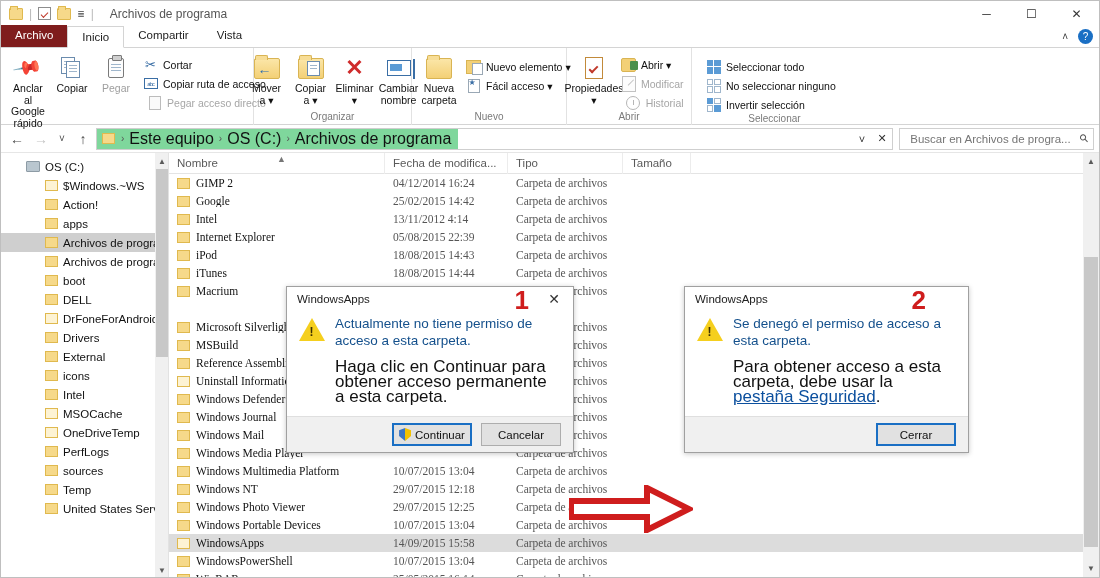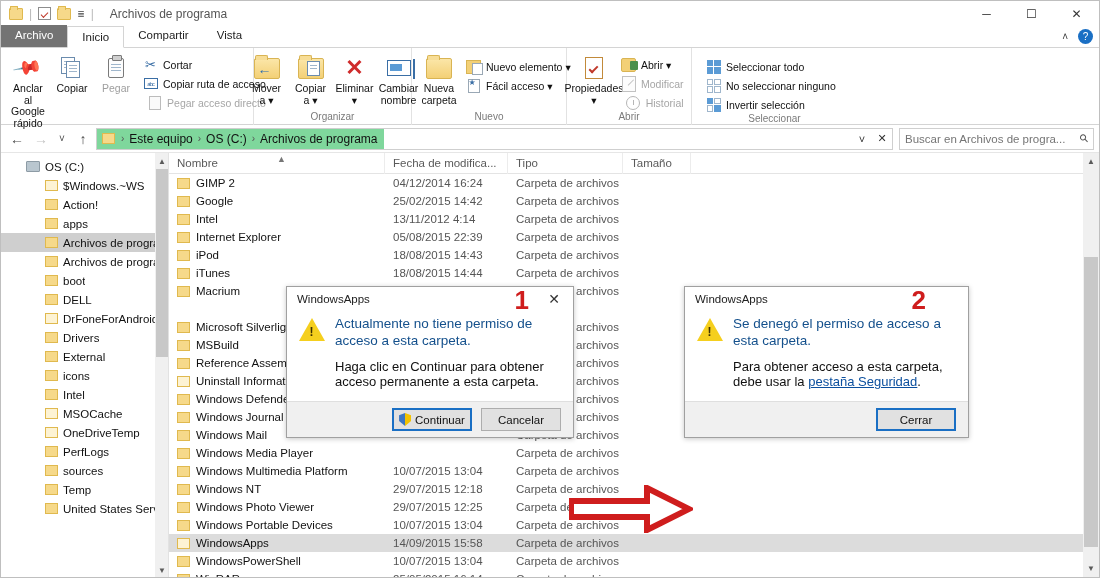--- a/index.html
+++ b/index.html
@@ -26,21 +26,21 @@
   .ico-prop { width:13px;height:13px;border:1px solid #8d8d8d;position:relative;}
   .ico-prop:after{content:"";position:absolute;left:2px;top:4px;width:6px;height:3px;border-left:1.6px solid #c0392b;border-bottom:1.6px solid #c0392b;transform:rotate(-45deg);}
   .qat .caret { font-size:9px; color:#444; }
   .title-text { margin-left:10px; color:#555; font-size:12px; }
   .winbtns { position:absolute; right:0; top:0; display:flex; height:25px; }
   .winbtn { width:45px; height:25px; display:flex; align-items:center; justify-content:center; color:#333; font-size:12px; }
 
   
   .tabbar { height:22px; display:flex; align-items:flex-end; background:#fff; position:relative; border-bottom:1px solid #d4d4d4;}
   .tab { padding:3px 14px 4px; font-size:11.5px; color:#222; height:22px; line-height:15px; }
-  .tab.file { background:#737373; color:#fff; font-weight:normal; }
+  .tab.file { background:#7f1d1d; color:#fff; font-weight:normal; }
   .tab.active { background:#fff; border:1px solid #d4d4d4; border-bottom:1px solid #fff; position:relative; top:1px; }
   .tab-right { position:absolute; right:6px; bottom:3px; display:flex; align-items:center; gap:10px; }
   .chev-up { font-size:10px; color:#333; }
   .help {
     width:15px;height:15px;border-radius:50%;background:#1a6fc4;color:#fff;font-size:10px;
     display:flex;align-items:center;justify-content:center;
   }
 
   
   .ribbon { height:77px; display:flex; background:#fff; border-bottom:1px solid #d4d4d4; position:relative; }
@@ -99,29 +99,29 @@
   
   .addrbar { height:27px; display:flex; align-items:center; padding:0 5px; gap:2px; background:#fff; }
   .navbtn { width:22px;height:22px;display:flex;align-items:center;justify-content:center;font-size:14px;color:#4a4a4a;}
   .navbtn.dim { color:#c5c5c5; }
   .navbtn.sm { width:16px; font-size:10px; }
   .addrbox {
     flex:1; height:22px; border:1px solid #cfcfcf; background:#fff; display:flex; align-items:center; position:relative; min-width:0;
   }
   .crumbs { display:flex; align-items:center; background:#7fd79c; height:20px; padding-right:4px; }
   .crumb-folder { width:13px;height:11px;background:#f6d98a;border:1px solid #e0b94e;margin:0 4px 0 5px;}
-  .crumb { font-size:12px; color:#111; padding:0 3px; }
+  .crumb { font-size:16px; color:#111; padding:0 3px; }
   .crumb-sep { color:#555; font-size:10px; padding:0 2px; }
   .addr-actions { margin-left:auto; display:flex; align-items:center; height:22px; }
   .addr-actions .b { width:20px;height:21px;display:flex;align-items:center;justify-content:center;font-size:11px;color:#333;}
   .searchbox {
     width:195px;height:22px;border:1px solid #cfcfcf;background:#fff;display:flex;align-items:center;
     padding:0 5px; margin-left:4px; gap:4px;
   }
-  .searchbox input { border:none; outline:none; font-family:inherit; font-size:11.5px; color:#6f6f6f; width:100%; background:transparent;}
+  .searchbox input { border:none; outline:none; font-family:inherit; font-size:11.5px; color:#6f6f6f; width:100%; background:transparent;text-align:center;}
   .mag { font-size:11px; color:#555; transform:rotate(-45deg); }
 
   
   .content { display:flex; height:425px; border-top:1px solid #e6e6e6; position:relative; }
 
   .navpane { width:168px; position:relative; background:#fff; overflow:hidden; }
   .tree { padding-top:4px; }
   .tnode { display:flex; align-items:center; height:19px; padding-left:6px; gap:5px; font-size:11.5px; color:#111; }
   .tnode.sel { background:#cfcfcf; }
   .tnode .ind { width:14px; flex:0 0 14px; }
@@ -136,42 +136,42 @@
 
   
   .filepane { flex:1; position:relative; overflow:hidden; background:#fff; }
   .colhead { display:flex; height:21px; border-bottom:1px solid #e4e4e4; align-items:center; font-size:11.5px; color:#5a5a5a; }
   .colhead .c { padding-left:8px; border-right:1px solid #ececec; height:21px; line-height:21px; overflow:hidden; white-space:nowrap;}
   .c-name { width:216px; }
   .c-date { width:123px; }
   .c-type { width:115px; }
   .c-size { width:68px; }
   .sortmark { position:absolute; left:108px; top:1px; font-size:9px; color:#777; }
-  .rows { position:absolute; top:21px; left:0; right:0; bottom:0; }
+  .rows { position:absolute; top:21px; left:0; right:0; bottom:0;font-family:Liberation Serif, serif; }
   .row { display:flex; height:18px; align-items:center; font-size:11.5px; }
   .row.sel { background:#dcdcdc; }
   .row .nm { width:216px; display:flex; align-items:center; gap:6px; padding-left:8px; overflow:hidden; white-space:nowrap; color:#111;}
   .row .fico { width:13px;height:11px;background:#f6d98a;border:1px solid #e0b94e;flex:0 0 13px;}
   .row .fico.pale { background:#fdf3d4; }
   .row .dt { width:123px; color:#555; padding-left:8px; white-space:nowrap;}
   .row .tp { width:115px; color:#555; padding-left:8px; white-space:nowrap;}
   .row .sz { width:68px; color:#555; padding-left:8px; text-align:right;}
   .filescroll { position:absolute; right:0; top:0; width:16px; height:100%; background:#f0f0f0; }
   .filescroll .up,.filescroll .dn { height:17px; display:flex;align-items:center;justify-content:center;font-size:8px;color:#5a5a5a;}
   .filethumb { position:absolute; left:1px; width:14px; background:#c8c8c8; }
 
   
   .dialog { position:absolute; background:#fff; border:1px solid #a0a0a0; box-shadow:0 1px 5px rgba(0,0,0,.22); }
   .dlg-title { height:24px; display:flex; align-items:center; padding:0 6px 0 10px; font-size:11.5px; color:#222;}
   .dlg-close { margin-left:auto; width:26px;height:22px;display:flex;align-items:center;justify-content:center;font-size:14px;color:#333;}
   .dlg-body { padding:4px 14px 12px 12px; display:flex; gap:10px; }
   .warn-tri { width:0;height:0;border-left:13px solid transparent;border-right:13px solid transparent;border-bottom:23px solid #f5cf1e; position:relative; flex:0 0 26px; margin-top:3px;}
   .warn-tri:after{content:"!";position:absolute;left:-2.5px;top:7px;font-size:12px;font-weight:bold;color:#3d3000;}
   .dlg-head { font-size:13.5px; color:#14508c; line-height:17px; }
-  .dlg-sub { font-size:13px; color:#111; line-height:15px; margin-top:10px; }
+  .dlg-sub { font-size:17px; color:#111; line-height:15px; margin-top:10px; }
   .dlg-foot { background:#f0f0f0; border-top:1px solid #dfdfdf; height:36px; display:flex; align-items:center; justify-content:flex-end; gap:9px; padding-right:12px;}
   .btn { min-width:80px; height:23px; border:1px solid #adadad; background:#e1e1e1; font-size:11.5px; display:flex; align-items:center; justify-content:center; gap:4px; color:#111;}
   .btn.default { border:2px solid #1a6fc4; background:#e1e1e1; }
   .shield { width:12px;height:13px;position:relative;}
   .shield:before{content:"";position:absolute;inset:0;background:linear-gradient(90deg,#3b76c4 0 50%,#f2c200 50% 100%);clip-path:polygon(50% 0,100% 18%,100% 62%,50% 100%,0 62%,0 18%);}
   .dlg-link { color:#0b4f9e; text-decoration:underline; }
   .badge-num { position:absolute; font-size:26px; font-weight:bold; color:#cf1d1d; font-family:"Liberation Sans", sans-serif; }
 
   
   .arrow-wrap { position:absolute; left:568px; top:332px; width:124px; height:48px; }

